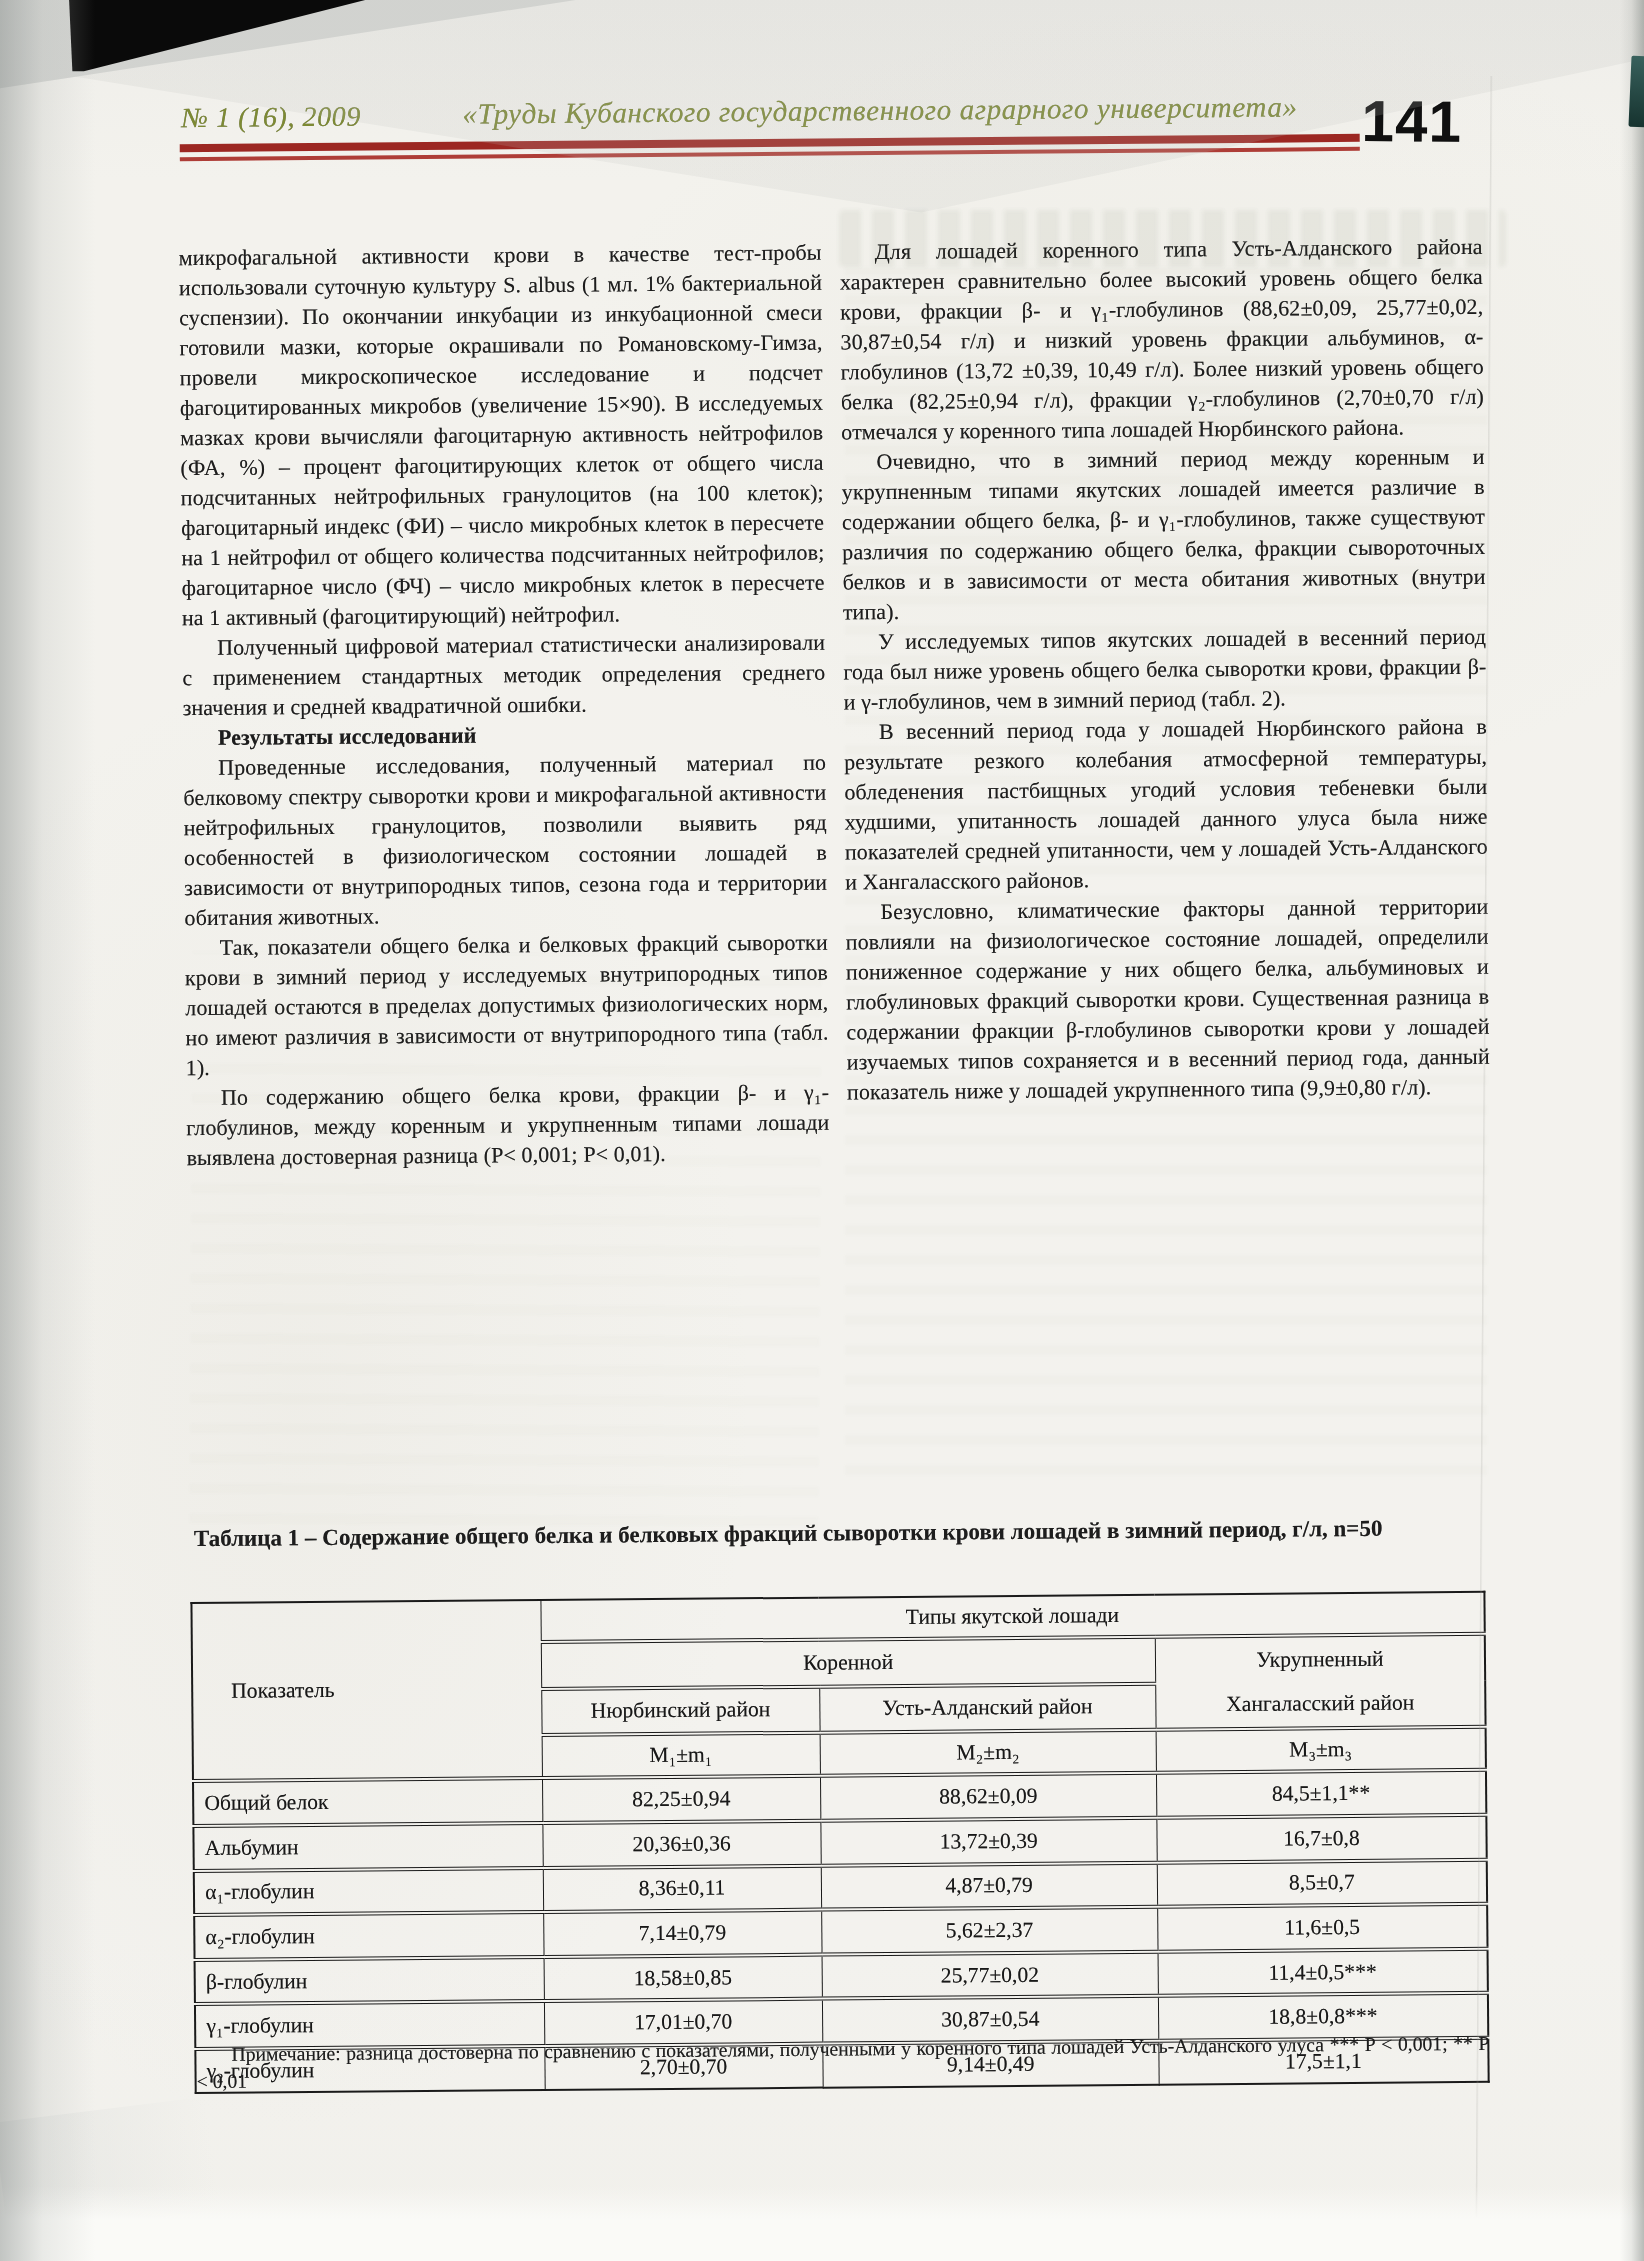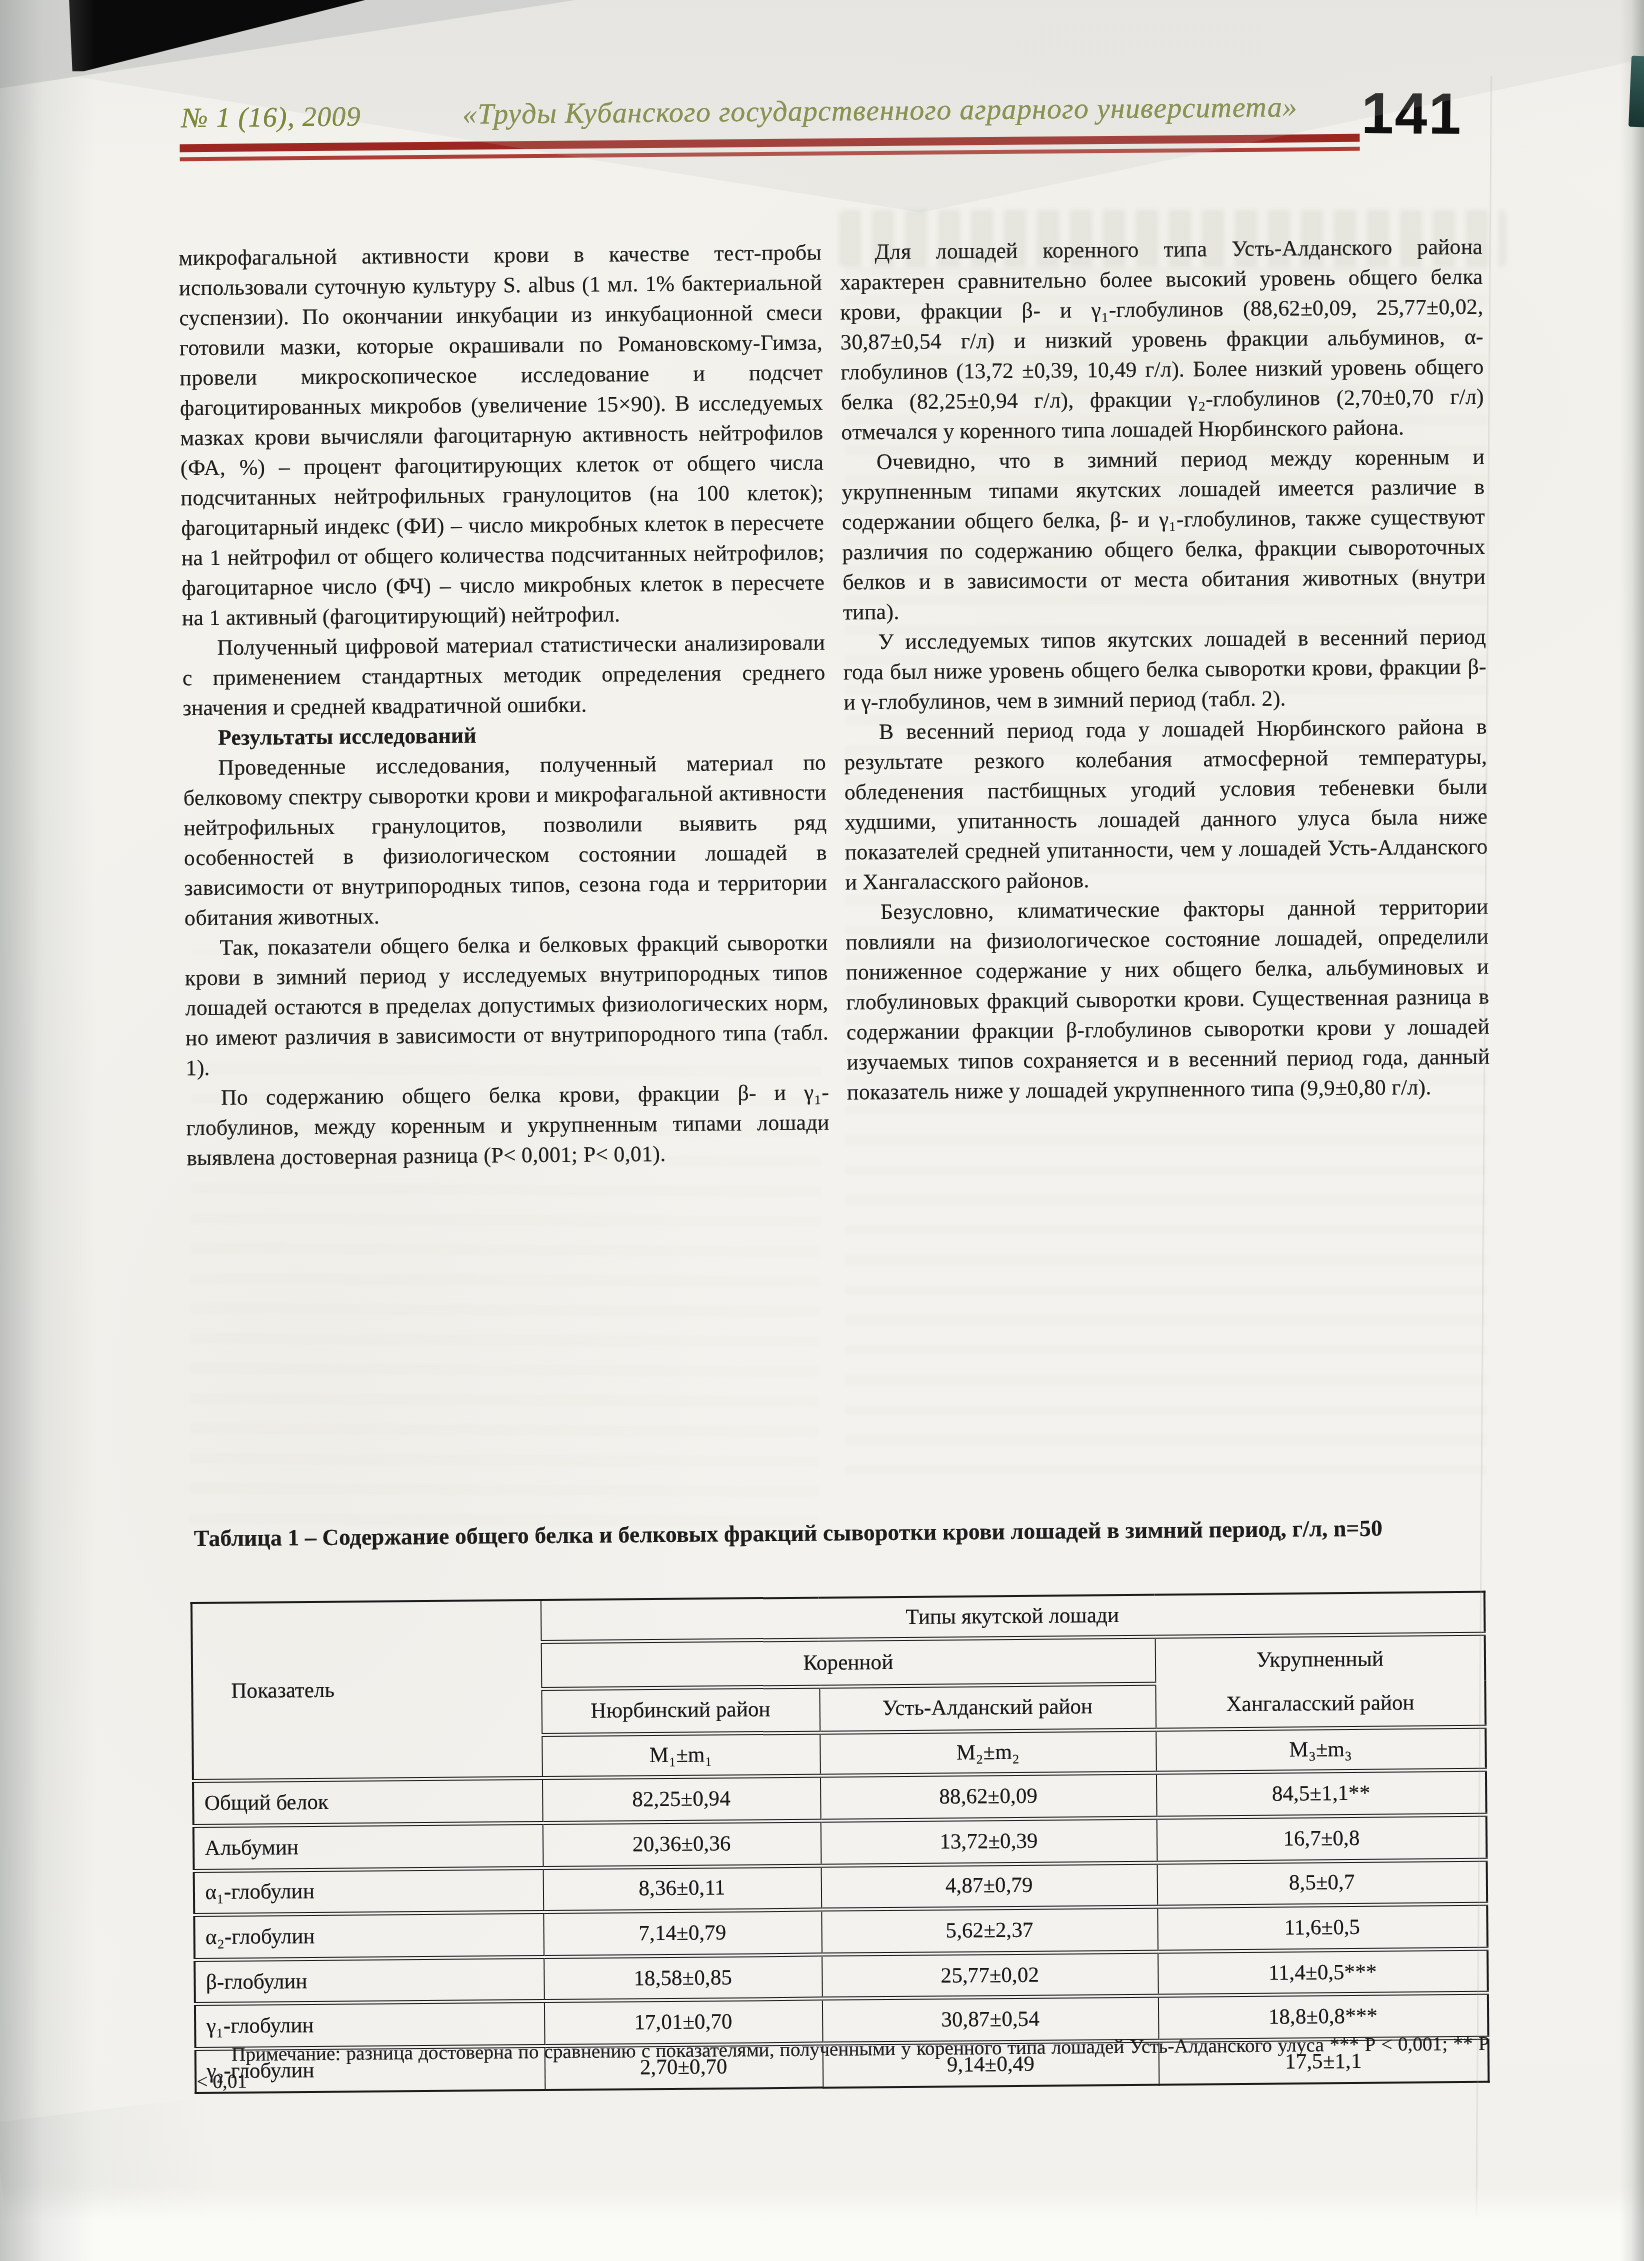--- a/index.html
+++ b/index.html
@@ -46,21 +46,21 @@
     filter:blur(1.9px);border-radius:5.1px;opacity:.8;}
   
   .content{position:absolute;inset:0;transform:rotate(-0.5deg);transform-origin:203px 1208px;
     color:#1d1d1d;}
   .txt{text-shadow:0 0 0.4px rgba(25,25,25,.5);}
   
   .hdr-issue{position:absolute;left:191px;top:102px;font-style:italic;font-size:28px;
     color:#7d8a33;letter-spacing:0.6px;}
   .hdr-title{position:absolute;left:472px;top:100px;font-style:italic;font-size:29px;
     color:#7d8a33;letter-spacing:0.6px;white-space:nowrap;}
-  .hdr-page{position:absolute;left:1371px;top:90px;
+  .hdr-page{position:absolute;left:1371px;top:98px;
     font-family:"Liberation Sans","DejaVu Sans",sans-serif;
     font-weight:bold;font-size:58px;color:#101010;letter-spacing:1.3px;transform:rotate(1deg);}
   .rule-thick{position:absolute;left:189px;top:144px;width:1180px;height:8.3px;background:#9c2722;}
   .rule-thin{position:absolute;left:189px;top:157px;width:1180px;height:3.8px;background:#ae3d37;}
   
   .columns{position:absolute;left:187px;top:243px;width:1304px;height:1255px;
     display:flex;gap:18px;overflow:hidden;}
   .col{width:643px;font-size:22px;line-height:30px;text-align:justify;letter-spacing:0.1px;}
   .col p{margin:0;text-indent:35px;}
   .col p.noindent{text-indent:0;}

